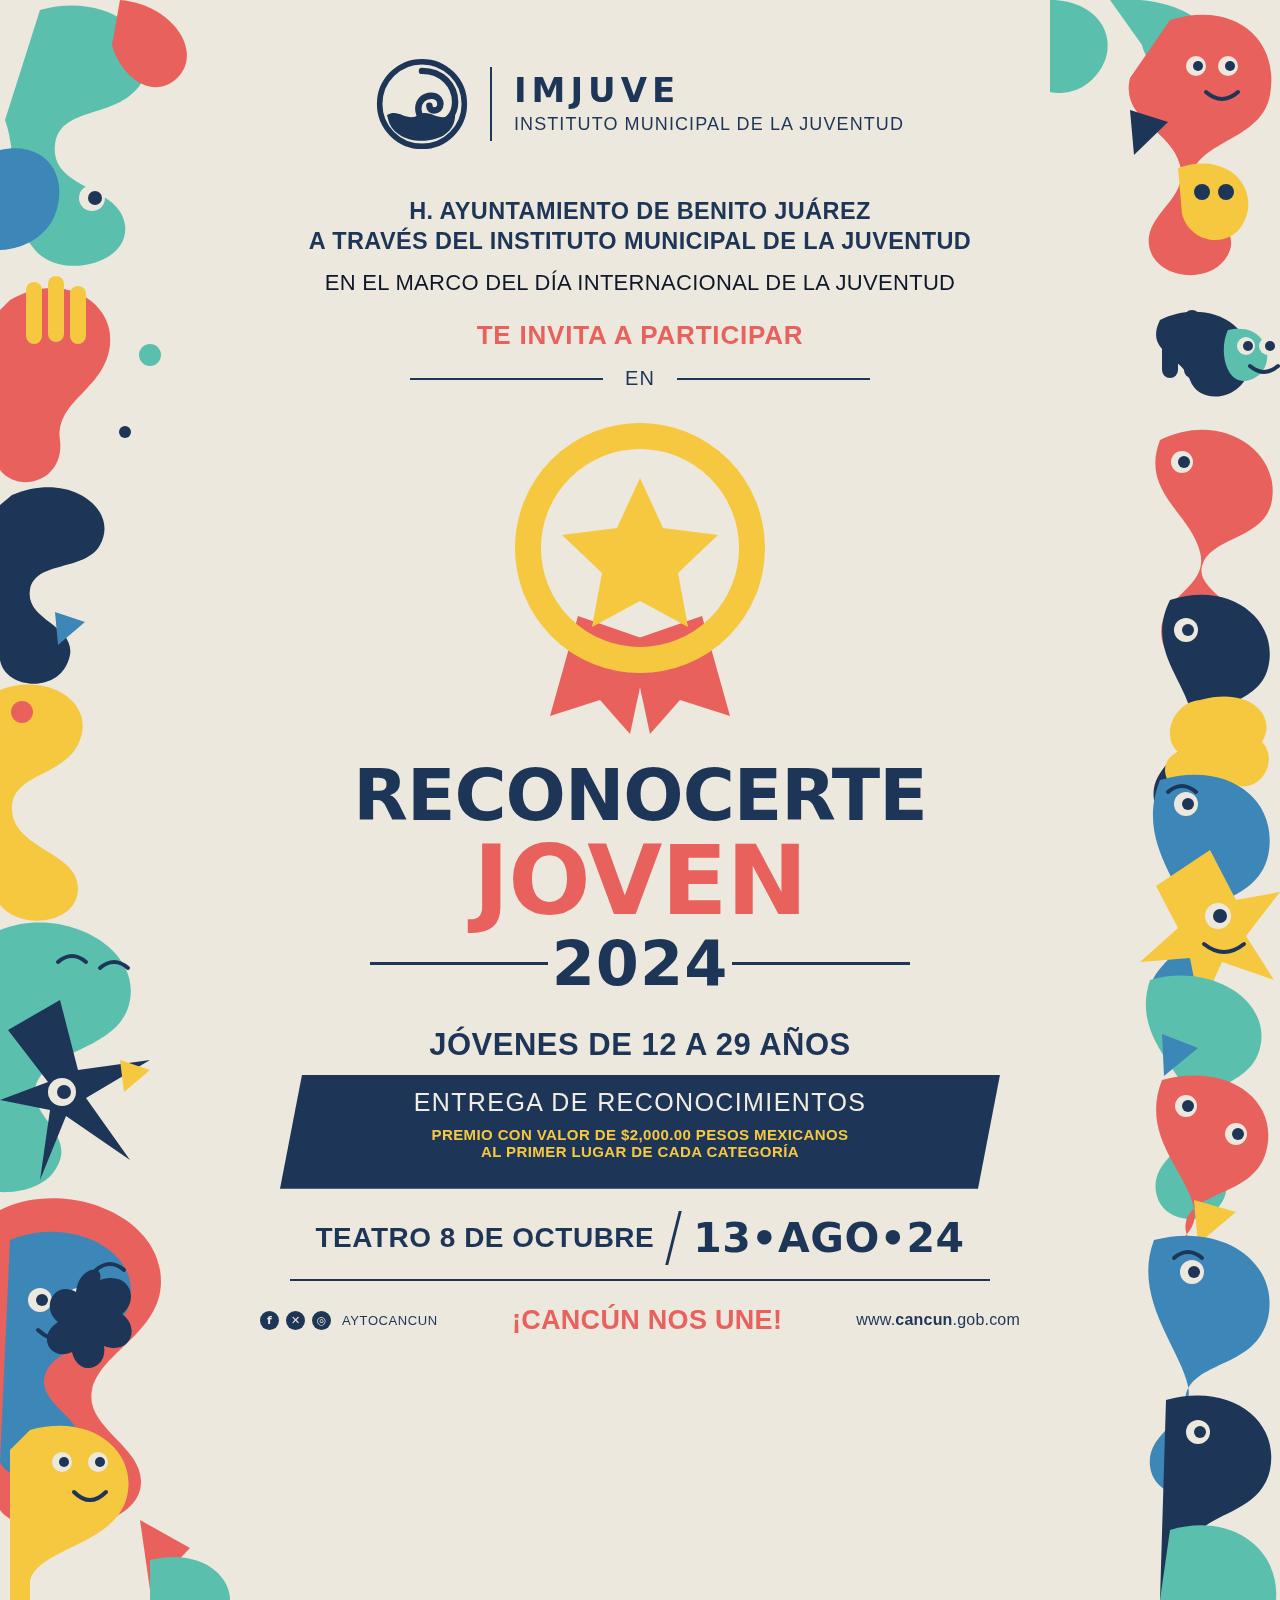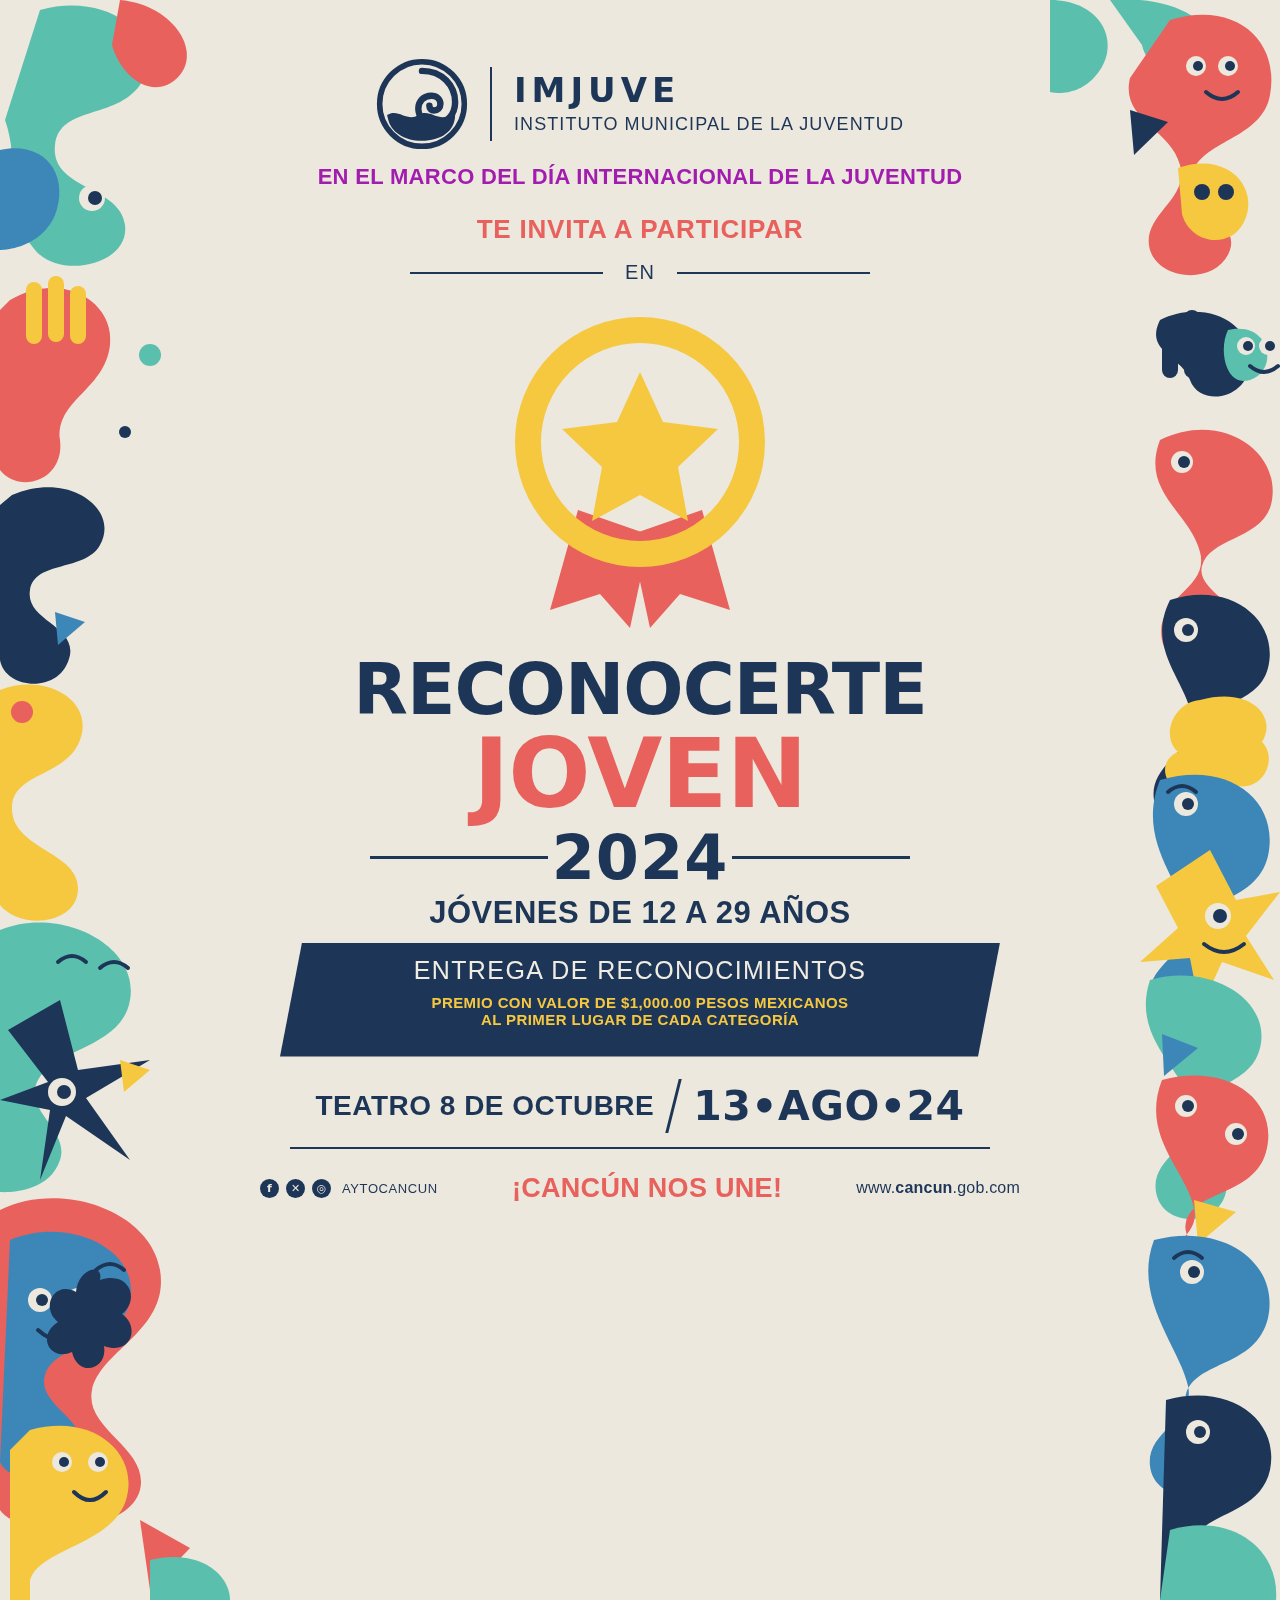--- a/index.html
+++ b/index.html
@@ -86,22 +86,21 @@
     font-size: 23.5px;
     font-weight: bold;
     letter-spacing: 0.4px;
     line-height: 1.28;
     color: #1d3557;
   }
   .hdr2 {
     margin-top: 14px;
     font-size: 22px;
     letter-spacing: 0.3px;
-    color: #a21caf;
-    font-weight: bold;
+    color: #0f172a;
   }
   .invite {
     margin-top: 24px;
     font-size: 26px;
     font-weight: bold;
     letter-spacing: 0.8px;
     color: #e8615c;
   }
   .en-row {
     margin-top: 16px;
@@ -166,21 +165,21 @@
     line-height: 1;
   }
   .city {
     margin-top: 14px;
     font-size: 33px;
     letter-spacing: 11px;
     color: #1d3557;
     font-family: "DejaVu Sans", sans-serif;
   }
   .ages {
-    margin-top: 6px;
+    margin-top: 32px;
     font-size: 31px;
     font-weight: bold;
     letter-spacing: 0.5px;
     color: #1d3557;
   }
 
   
   .banner {
     margin-top: 12px;
     width: 720px;
@@ -433,20 +432,24 @@
         <path d="M50 14 C72 14 86 30 86 48 C86 62 76 72 64 72 C54 72 46 65 46 55 C46 47 52 41 60 41 C66 41 70 45 70 50 C70 54 67 57 63 57 C60 57 58 55 58 52" fill="none" stroke="#1d3557" stroke-width="7" stroke-linecap="round"></path>
         <path d="M12 62 C24 54 34 70 46 62 C58 54 68 70 80 62 L86 62 C86 80 70 90 50 90 C30 90 16 80 13 66 Z" fill="#1d3557"></path>
       </svg>
       <div class="logo-divider"></div>
       <div class="logo-text">
         <div class="logo-word">IMJUVE</div>
         <div class="logo-sub">INSTITUTO MUNICIPAL DE LA JUVENTUD</div>
       </div>
     </div>
 
+    <div class="hdr1">
+      <div>H. AYUNTAMIENTO DE BENITO JUÁREZ</div>
+      <div>A TRAVÉS DEL INSTITUTO MUNICIPAL DE LA JUVENTUD</div>
+    </div>
     <div class="hdr2">EN EL MARCO DEL DÍA INTERNACIONAL DE LA JUVENTUD</div>
     <div class="invite">TE INVITA A PARTICIPAR</div>
 
     <div class="en-row">
       <div class="line"></div>
       <div class="en-label">EN</div>
       <div class="line"></div>
     </div>
 
     <svg class="medal" viewBox="0 0 300 330">
@@ -460,21 +463,21 @@
     <div class="title-second">JOVEN</div>
     <div class="year-row">
       <div class="line"></div>
       <div class="year">2024</div>
       <div class="line"></div>
     </div>
     <div class="ages">JÓVENES DE 12 A 29 AÑOS</div>
 
     <div class="banner">
       <div class="banner-title">ENTREGA DE RECONOCIMIENTOS</div>
-      <div class="banner-line1">PREMIO CON VALOR DE $1,000.00 PESOS MEXICANOS</div>
+      <div class="banner-line1">PREMIO CON VALOR DE $2,000.00 PESOS MEXICANOS</div>
       <div class="banner-line2">AL PRIMER LUGAR DE CADA CATEGORÍA</div>
     </div>
 
     <div class="venue-row">
       <div class="venue">TEATRO 8 DE OCTUBRE</div>
       <div class="slash"></div>
       <div class="date">13•AGO•24</div>
     </div>
 
     <div class="rule"></div>

